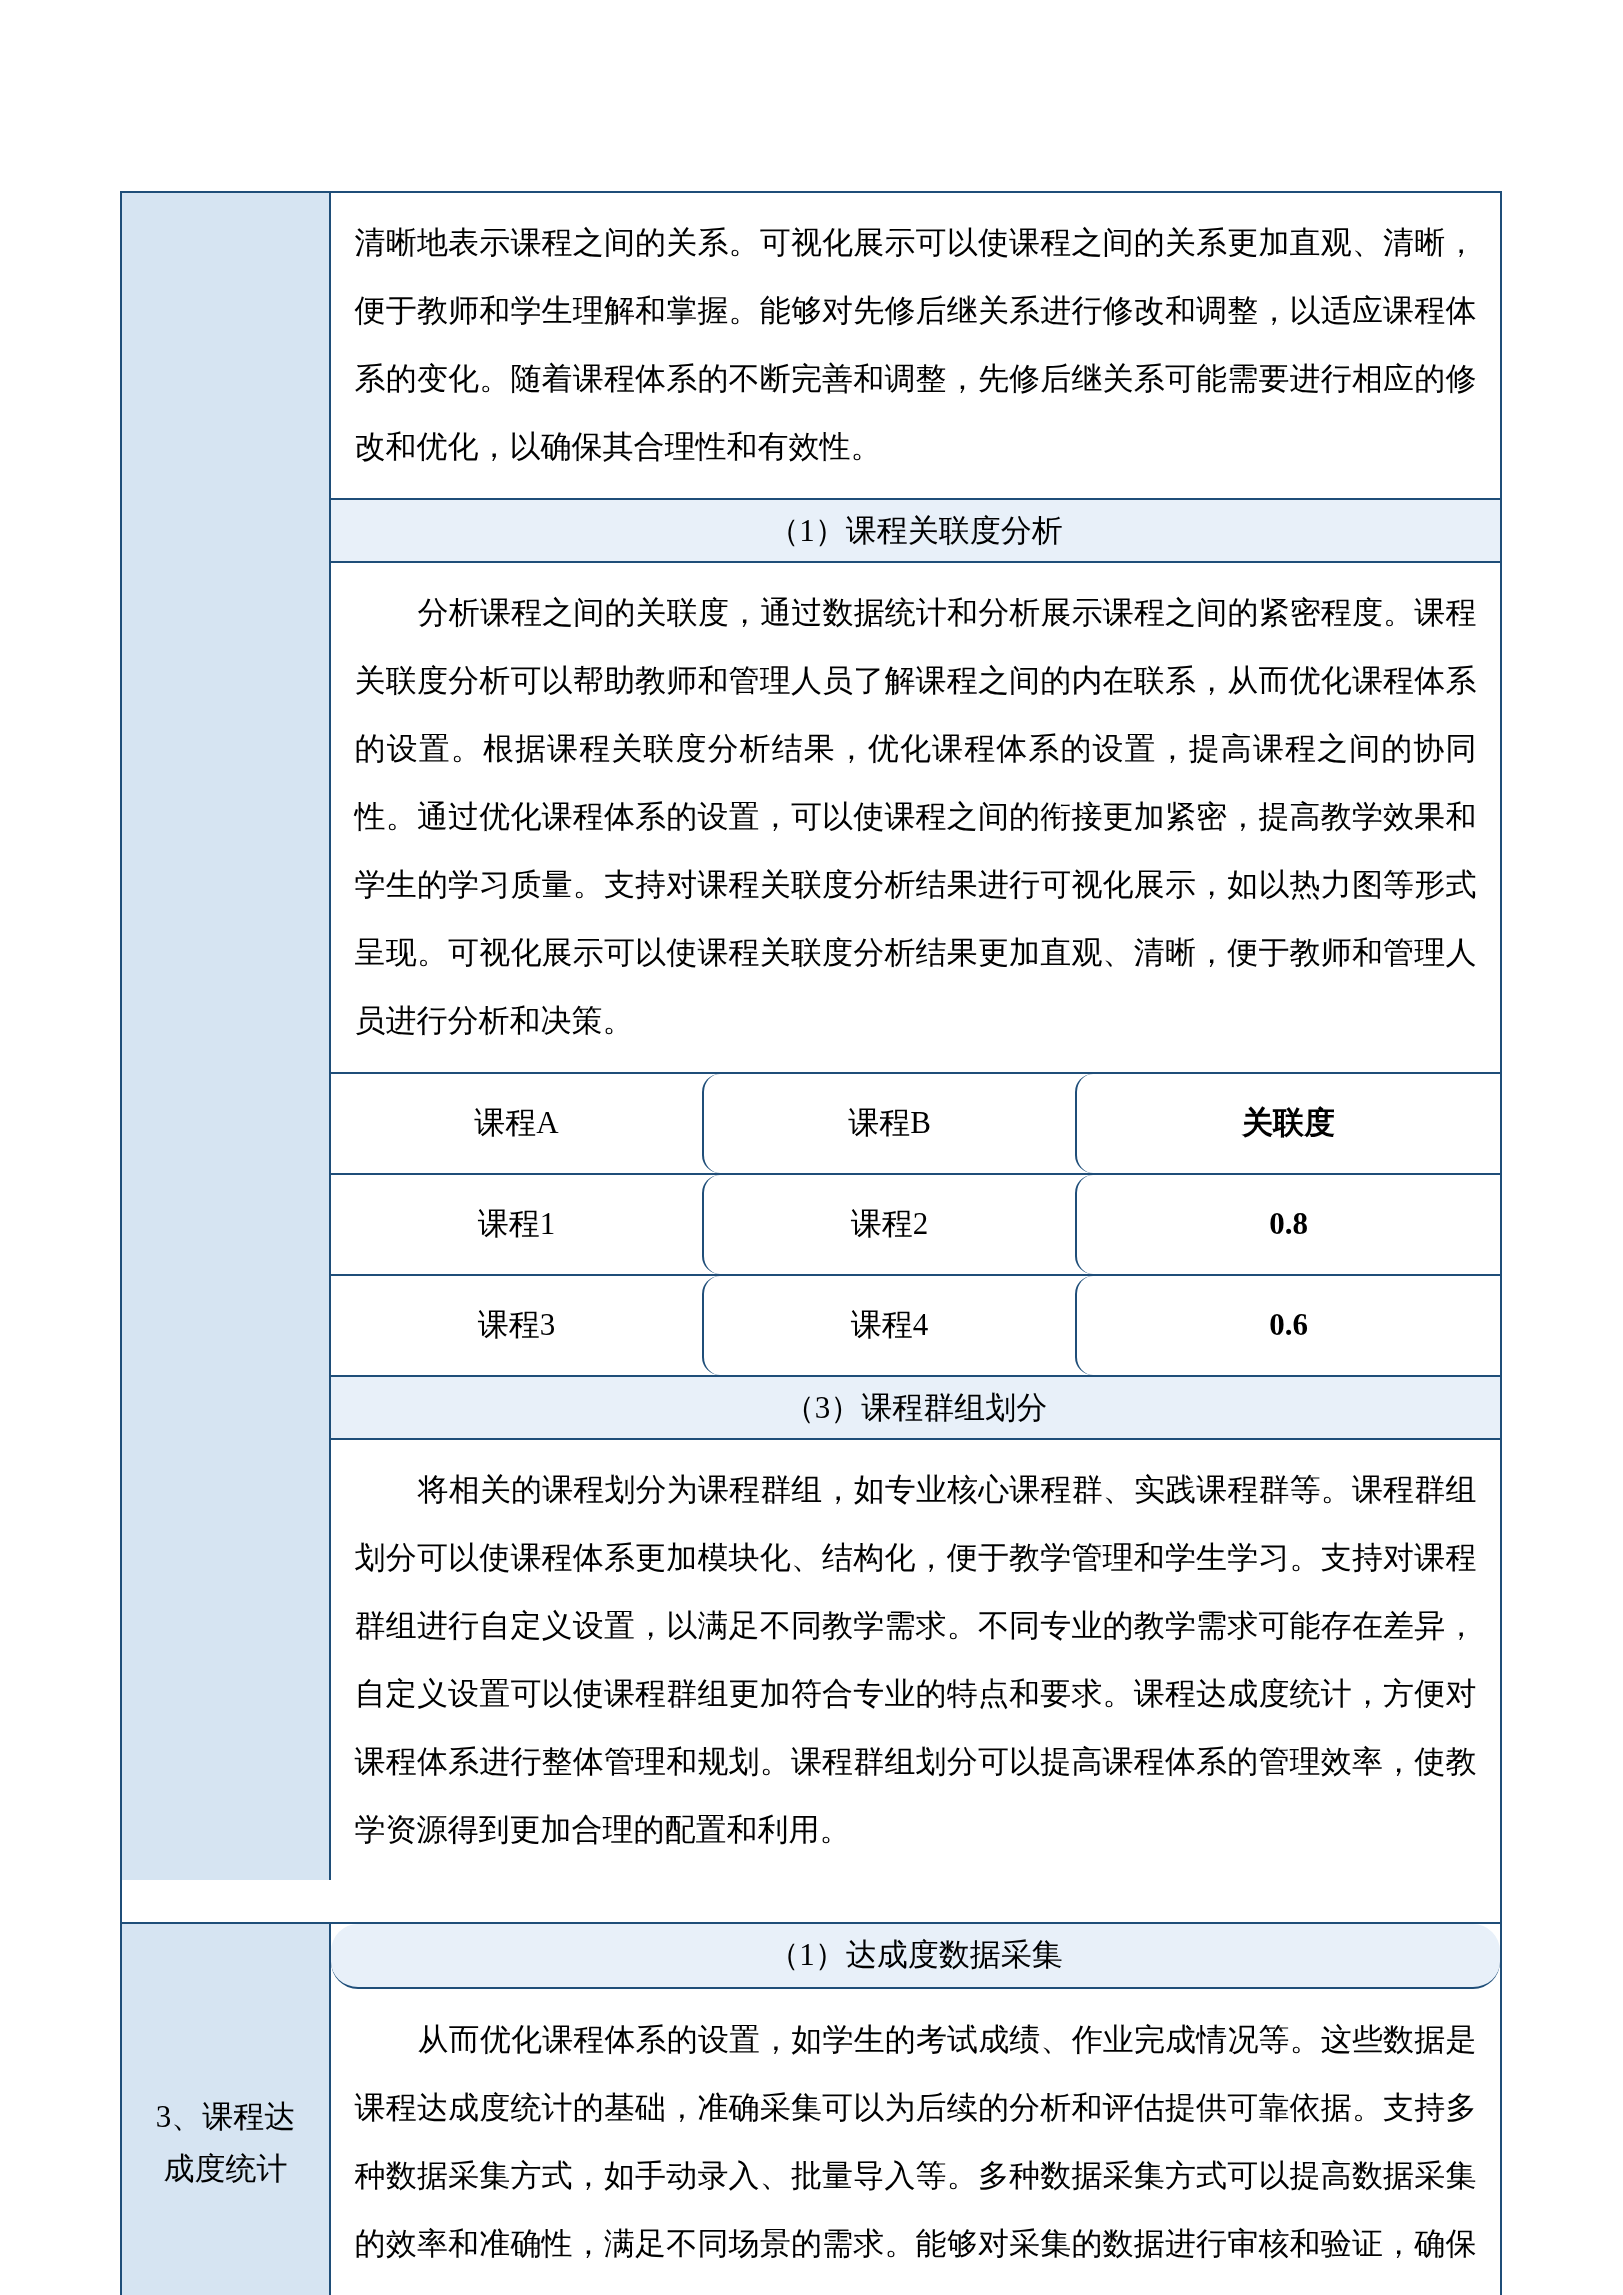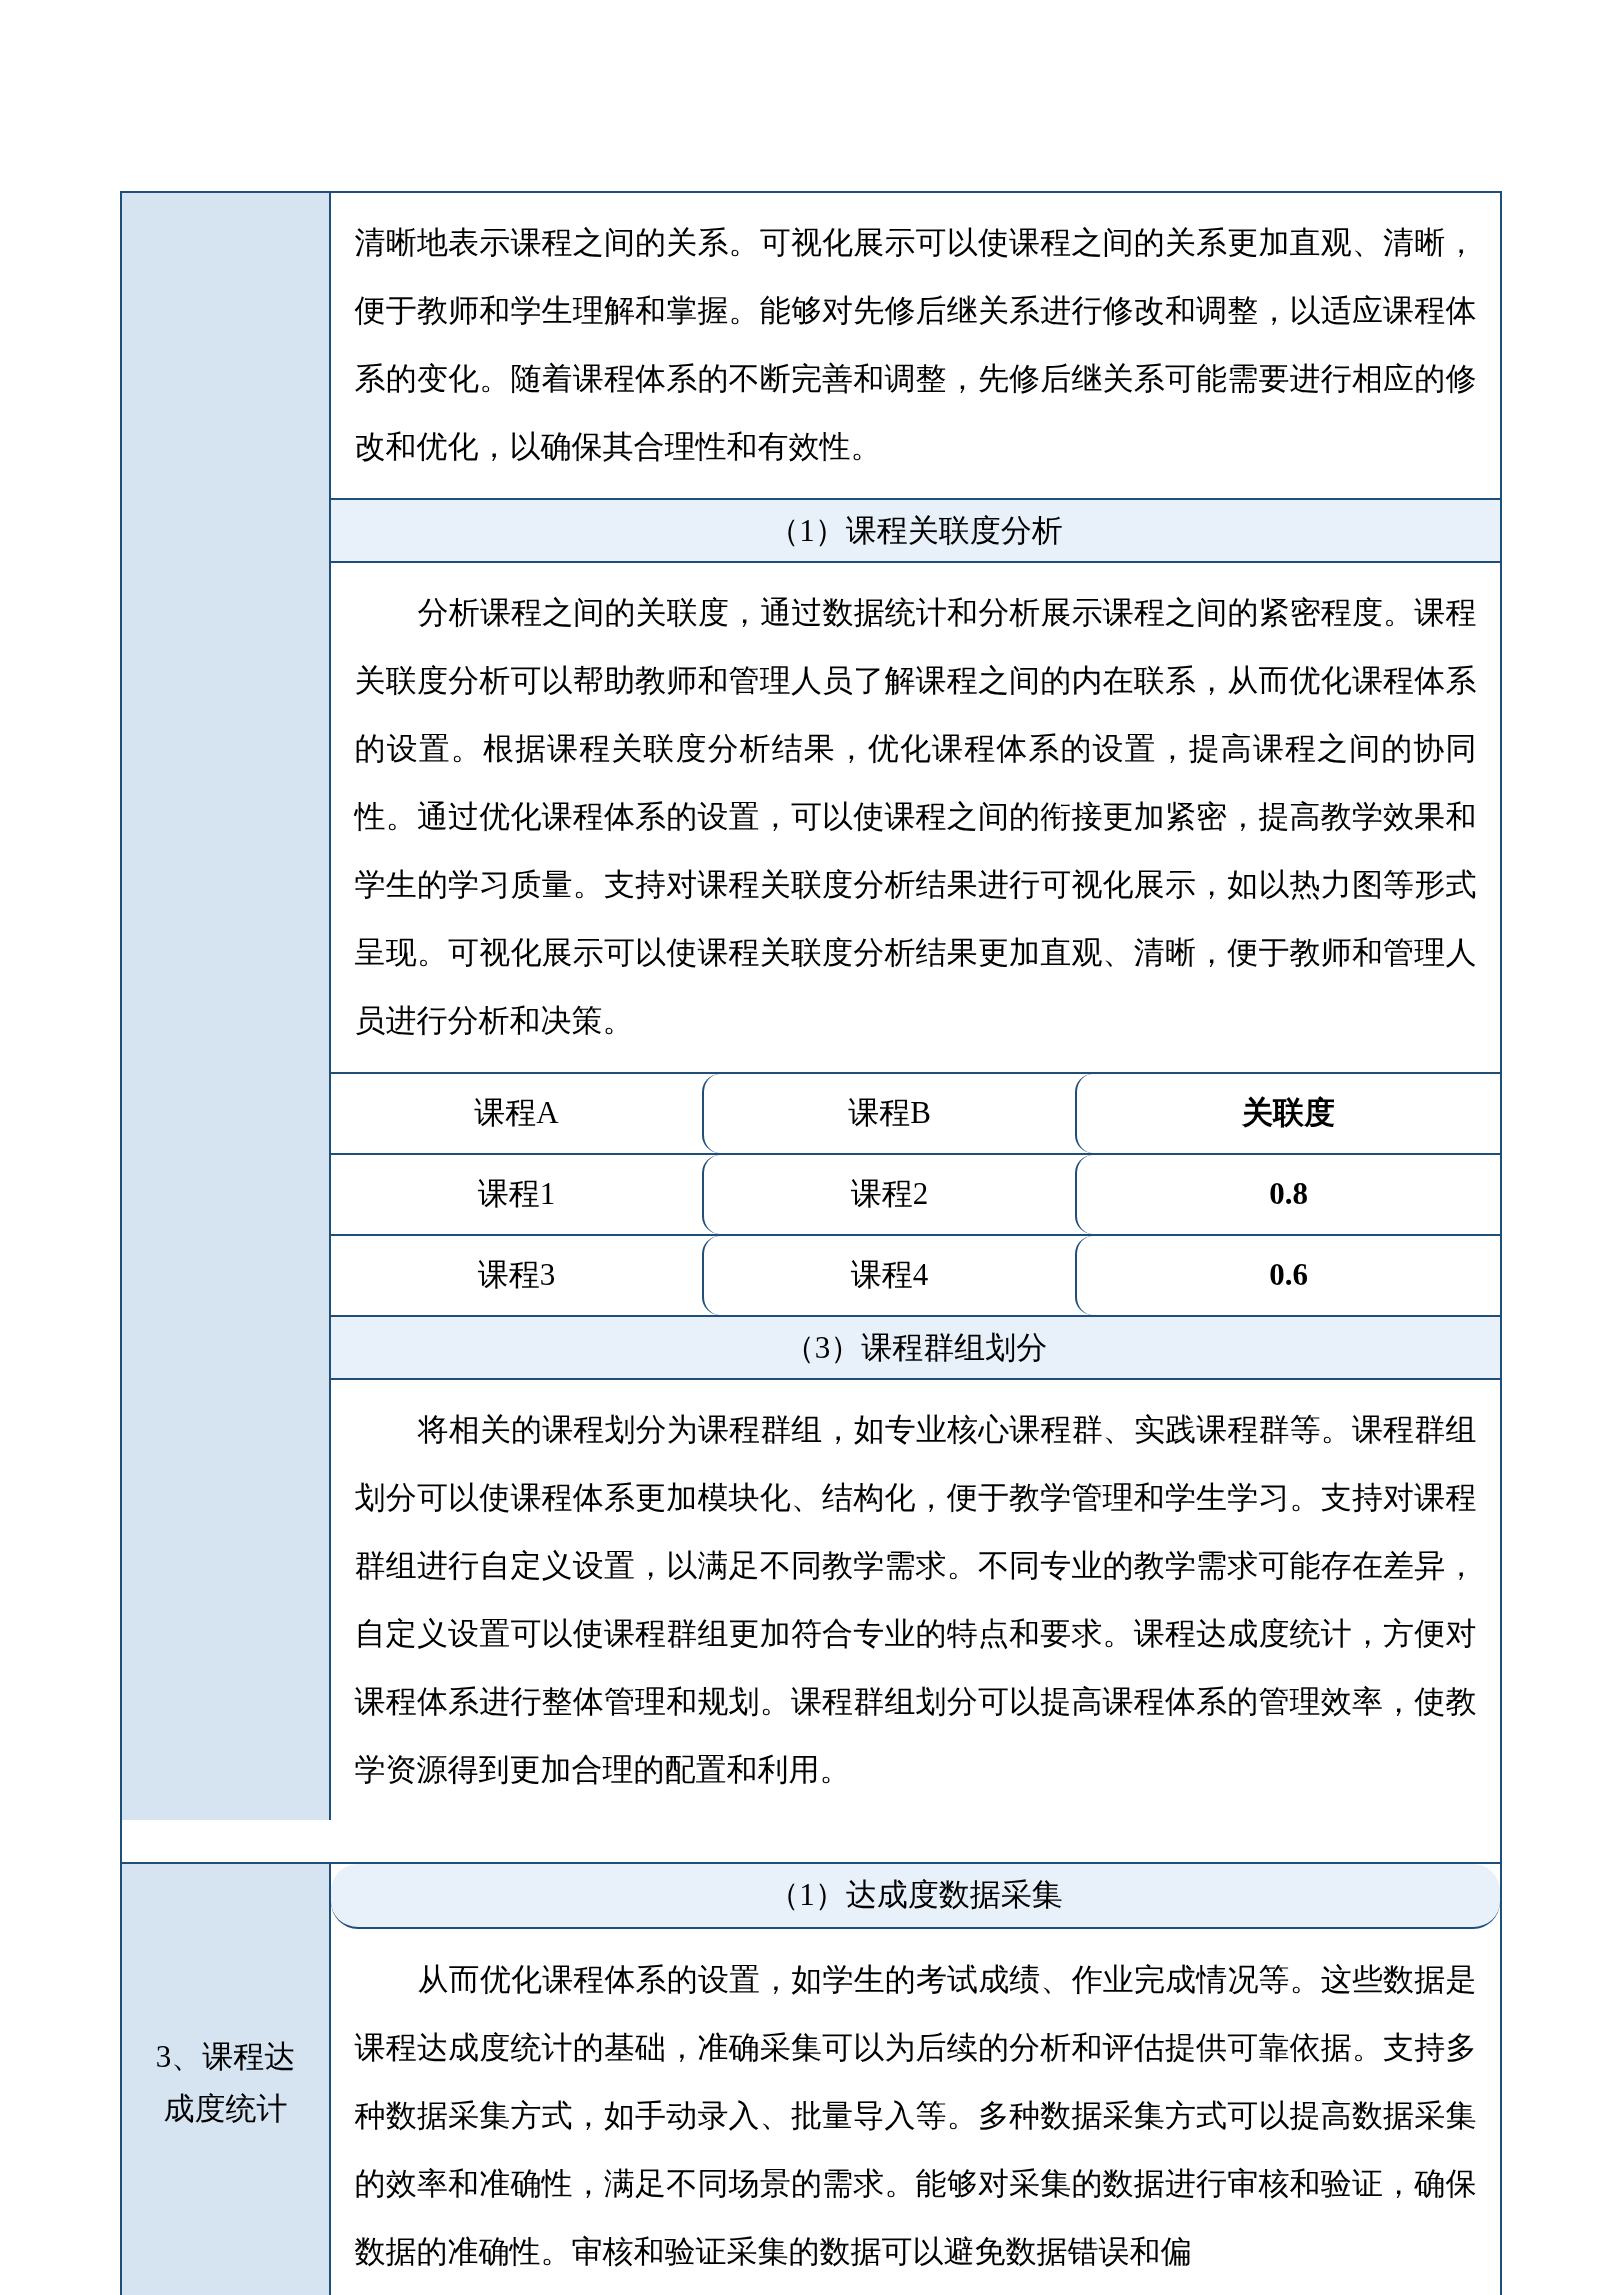--- a/index.html
+++ b/index.html
@@ -60,21 +60,21 @@
     height: 65px;
     line-height: 62px;
     text-align: center;
     font-size: 31px;
   }
   .content-cell > .band:first-child { border-top: 0; border-radius: 27px; }
   .rel-table { display: flex; flex-direction: column; }
   .rel-row { display: flex; border-top: 2px solid var(--border-color, #1f4e79); }
   .rel-cell {
     flex: 1 1 0;
-    height: 79px;
+    height: 99px;
     display: flex;
     align-items: center;
     justify-content: center;
     font-size: 31px;
   }
   .rel-cell.wide { flex: 1.14 1 0; font-weight: bold; }
   .rel-cell + .rel-cell { border-left: 2px solid var(--border-color, #1f4e79); border-radius: 18px; }
 </style>
 </head>
 <body>

